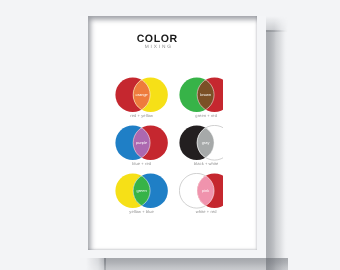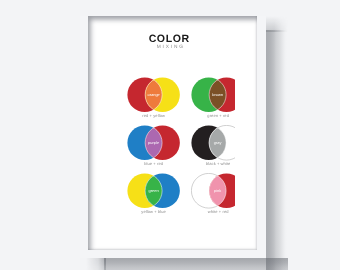--- a/index.html
+++ b/index.html
@@ -41,21 +41,21 @@
         rgba(96,100,107,.07) 17px, rgba(96,100,107,0) 21px);}
 
   .frame{position:absolute;left:80.3px;top:16.4px;width:185.7px;height:241.6px;
          background:#f4f5f7;}
   .frame-inner-shadow{position:absolute;left:7.7px;top:0;width:169px;height:233.6px;
          background:#fff;}
   .frame-inner-shadow::after{content:"";position:absolute;left:0;top:0;right:0;bottom:0;
          box-shadow:inset 3.0px 3.8px 5.0px -0.4px rgba(120,124,132,.72),
                     inset -1.2px -1.5px 2.2px -0.6px rgba(120,124,132,.34);
          pointer-events:none;z-index:5;}
-  .poster{position:absolute;left:12px;top:0;width:135px;height:233.6px;background:#fff;overflow:hidden;}
+  .poster{position:absolute;left:0;top:0;width:135px;height:233.6px;background:#fff;overflow:hidden;}
 
   .title{position:absolute;left:2.8px;right:0;top:17.2px;text-align:center;}
   .t1{font-weight:bold;font-size:10.6px;letter-spacing:0.55px;color:#1a1a1a;line-height:10px;
       text-indent:0.55px;}
   .t2{font-size:4.8px;letter-spacing:1.85px;color:#8d8d8d;line-height:6px;margin-top:1.7px;
       text-indent:1.85px;margin-left:2px;}
 
   .venns{position:absolute;left:0;top:0;width:170px;height:227px;}
   .cell{position:absolute;width:53.7px;height:48px;}
   .lbl{position:absolute;left:-10px;right:-10px;top:36.6px;text-align:center;

